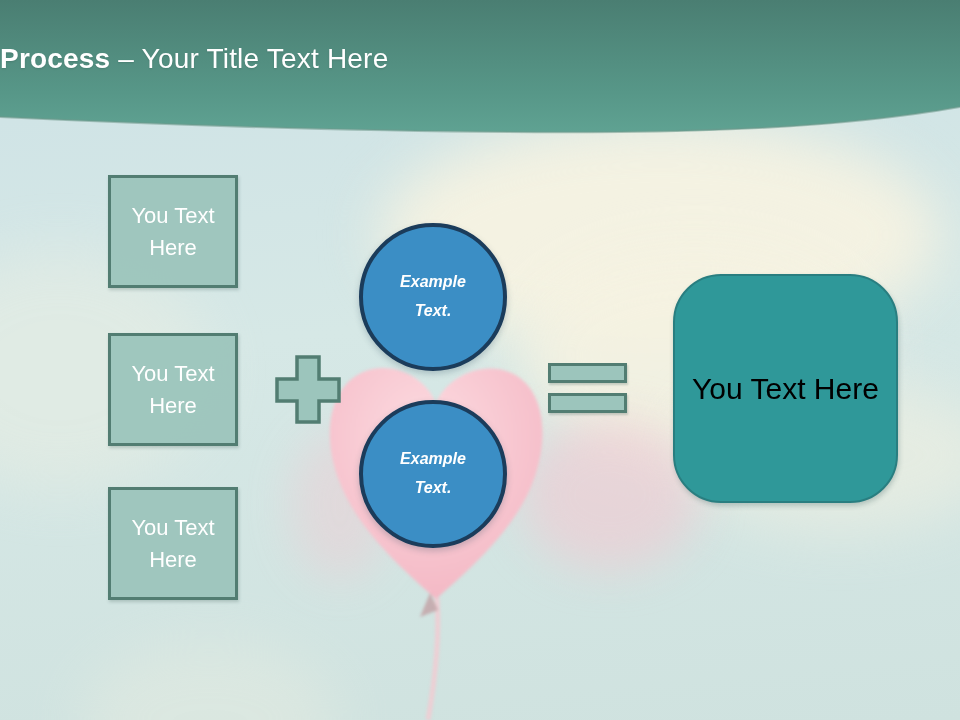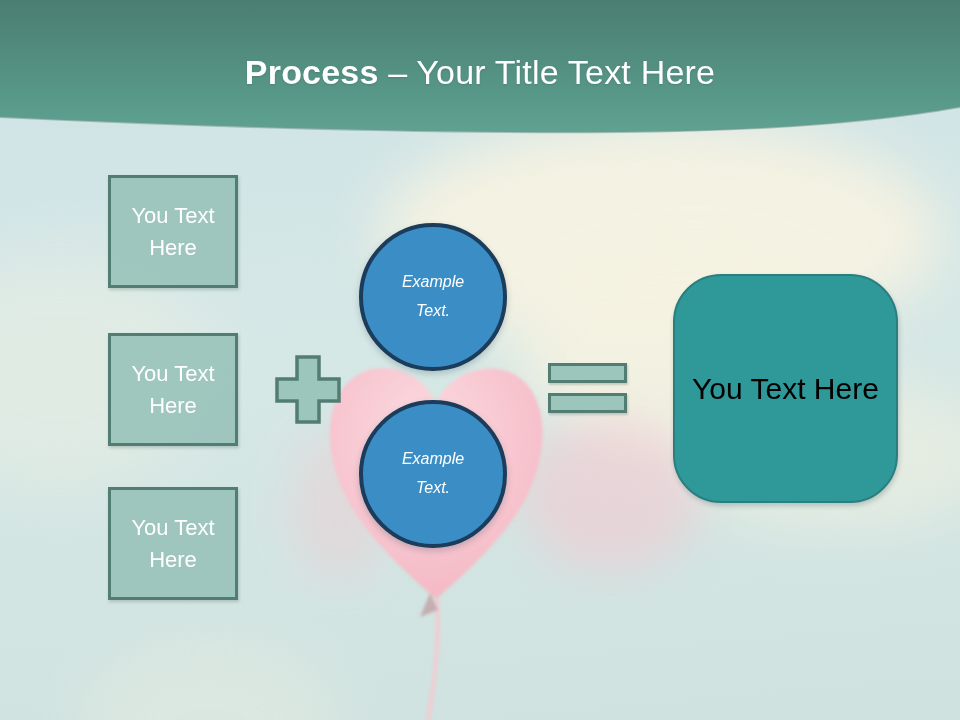--- a/index.html
+++ b/index.html
@@ -15,22 +15,22 @@
   .cloud.c{left:-90px;top:250px;width:300px;height:240px;opacity:.35;}
   .cloud.d{left:680px;top:380px;width:320px;height:150px;opacity:.55;}
   .cloud.e{left:80px;top:640px;width:260px;height:160px;opacity:.3;}
   .pinkwisp{position:absolute;border-radius:50%;filter:blur(22px);background:rgba(246,198,208,0.55);}
   .pinkwisp.p1{left:520px;top:420px;width:180px;height:150px;}
   .pinkwisp.p2{left:290px;top:430px;width:100px;height:150px;opacity:.7;}
   #balloon-svg{position:absolute;left:0;top:0;}
   
   #header-svg{position:absolute;left:0;top:0;}
   .slide-title{
-    position:absolute;left:0;top:52px;width:100%;text-align:center;
-    color:#ffffff;font-size:34px;letter-spacing:.2px;line-height:40px;
+    position:absolute;left:0;top:39px;width:100%;text-align:left;
+    color:#ffffff;font-size:28px;letter-spacing:.2px;line-height:40px;
     text-shadow:0 1px 2px rgba(0,0,0,0.12);
   }
   .slide-title .bold{font-weight:bold;}
   
   .input-box{
     position:absolute;left:108px;width:130px;height:113px;box-sizing:border-box;
     background:rgba(156,197,188,0.96);border:3px solid #527d72;
     display:flex;align-items:center;justify-content:center;text-align:center;
     color:#ffffff;font-size:22px;line-height:1.45;padding:4px 14px;
     box-shadow:1px 2px 3px rgba(60,90,85,0.25);
@@ -42,21 +42,21 @@
   #plus-svg{position:absolute;left:273px;top:353px;}
   .equals{position:absolute;left:548px;width:79px;height:20px;box-sizing:border-box;
     background:#9cc5bc;border:3px solid #527d72;box-shadow:1px 2px 2px rgba(60,90,85,0.25);}
   .equals.e1{top:363px;}
   .equals.e2{top:393px;}
   
   .example-circle{
     position:absolute;width:148px;height:148px;border-radius:50%;box-sizing:border-box;
     background:#3b8ec5;border:4px solid #1b3c5b;
     display:flex;align-items:center;justify-content:center;text-align:center;
-    color:#ffffff;font-size:16px;font-weight:normal;font-style:italic;line-height:1.8;
+    color:#ffffff;font-size:16px;font-weight:bold;font-style:italic;line-height:1.8;
     padding:0 30px;box-shadow:0 3px 6px rgba(40,70,90,0.25);
   }
   .example-circle.c1{left:359px;top:223px;}
   .example-circle.c2{left:359px;top:400px;}
   
   .result-box{
     position:absolute;left:673px;top:274px;width:225px;height:229px;box-sizing:border-box;
     background:#2f9899;border:2px solid #297e80;border-radius:48px;
     display:flex;align-items:center;justify-content:center;text-align:center;
     color:#000000;font-size:30px;box-shadow:1px 3px 5px rgba(40,80,80,0.25);

